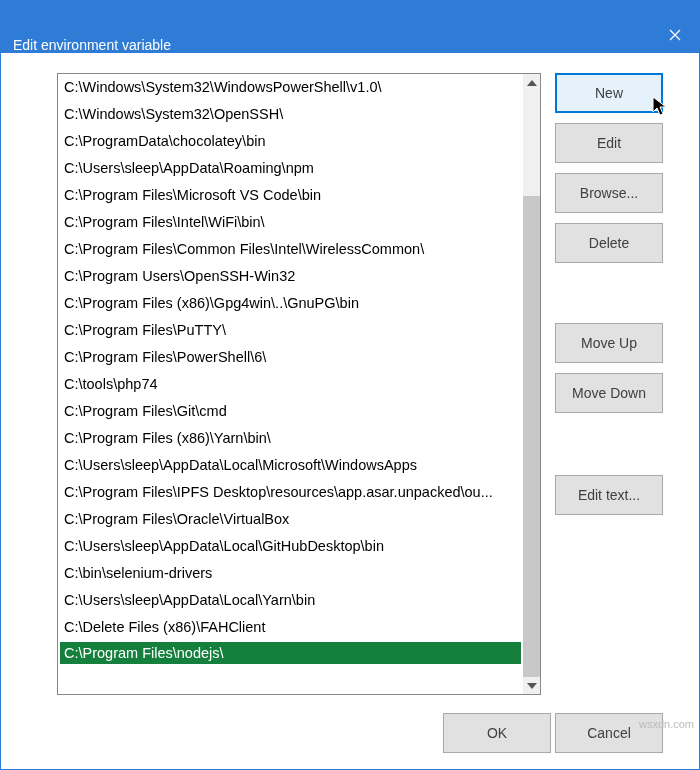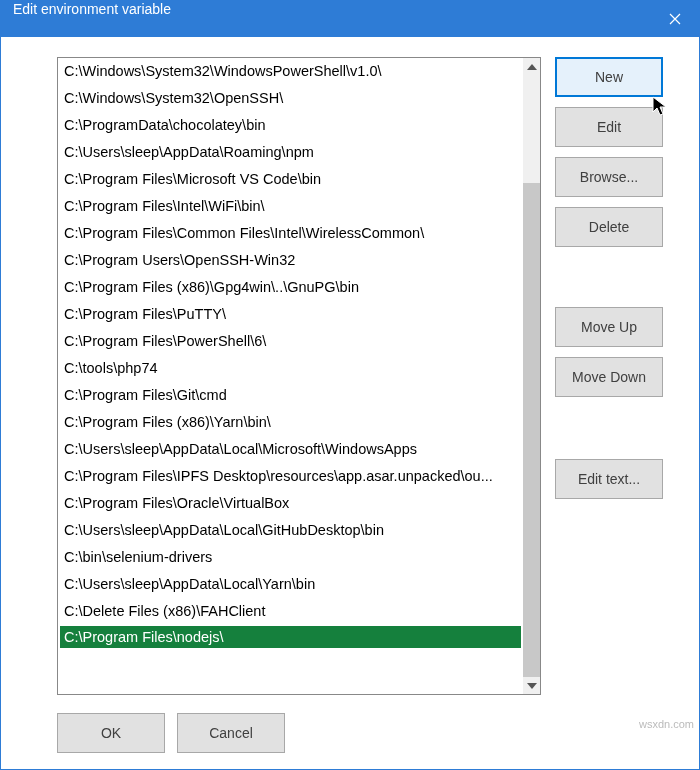--- a/index.html
+++ b/index.html
@@ -15,23 +15,23 @@
     .window {
       width: 700px;
       height: 770px;
       display: flex;
       flex-direction: column;
       border: 1px solid #2e7cd6;
     }
     .titlebar {
       background: #2e7cd6;
       color: #fff;
-      height: 36px;
-      display: flex;
-      align-items: flex-start;
+      height: 52px;
+      display: flex;
+      align-items: flex-end;
       padding: 0 0 0 12px;
       font-size: 14px;
       font-weight: 400;
     }
     .titlebar .title { flex: 1; }
     .close-btn {
       width: 48px;
       height: 36px;
       display: flex;
       align-items: center;
@@ -135,22 +135,22 @@
     }
     .cursor {
       position: absolute;
       left: 652px;
       top: 96px;
       pointer-events: none;
     }
     .cursor svg { width: 18px; height: 22px; }
     .footer {
       display: flex;
-      justify-content: flex-start;
-      gap: 12px;
+      justify-content: flex-end;
+      gap: 4px;
       margin-top: 18px;
     }
     .footer button.win { width: 108px; }
     .watermark {
       position: absolute;
       right: 6px;
       bottom: 40px;
       font-size: 11px;
       color: #bbb;
       transform: rotate(0deg);

